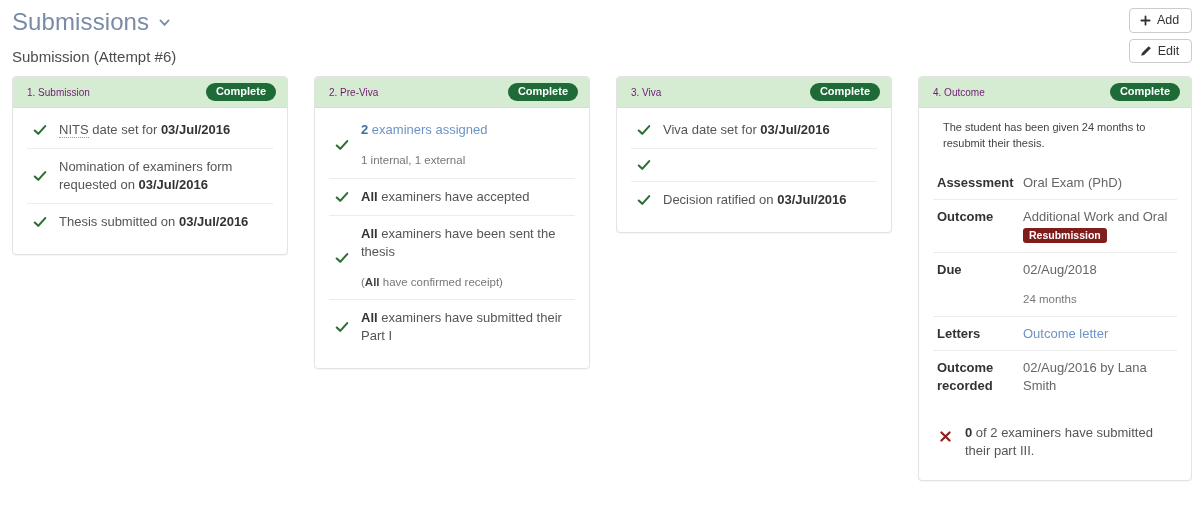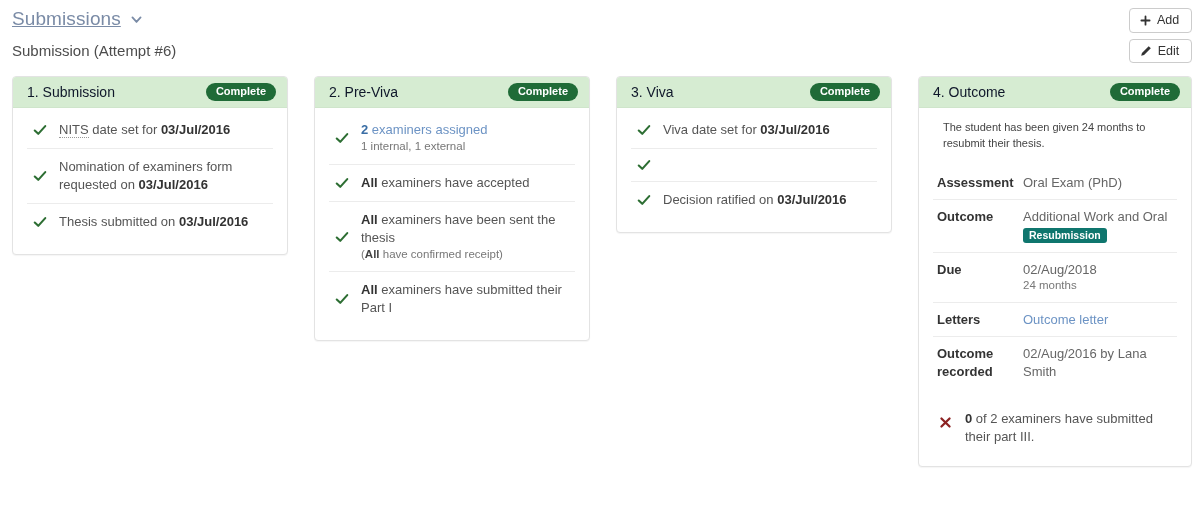--- a/index.html
+++ b/index.html
@@ -10,21 +10,21 @@
     font-family: "Liberation Sans", sans-serif;
     color: #555;
     overflow: hidden;
   }
   .page { position: relative; width: 1200px; height: 528px; }
 
   
   .page-header { position: absolute; left: 12px; top: 8px; }
   .title-row { display: flex; align-items: center; gap: 9px; }
   .page-title {
-    font-size: 19px; color: #7a8ba6; font-weight: 400; letter-spacing: .1px; text-decoration: underline;
+    font-size: 24px; color: #7a8ba6; font-weight: 400; letter-spacing: .1px;
   }
   .chevron-down { display: inline-block; color: #7a8ba6; }
   .chevron-down svg { display: block; }
   .page-subtitle {
     margin-top: 12px; font-size: 15px; color: #4c4c4c; font-weight: 400;
   }
 
   
   .top-actions {
     position: absolute; right: 8px; top: 8px;
@@ -50,21 +50,21 @@
     box-shadow: 0 1px 1px rgba(0,0,0,.045);
   }
   .card-header {
     background: #d6ecd2;
     border-bottom: 1px solid #cfe5cb;
     border-radius: 3px 3px 0 0;
     height: 31px;
     display: flex; align-items: center; justify-content: space-between;
     padding: 0 11px 0 14px;
   }
-  .card-title { font-size: 14px; color: #0f172a; }
+  .card-title { font-size: 10px; color: #701a75; }
   .badge-complete {
     background: #1f6b37; color: #fff;
     font-size: 11px; font-weight: bold;
     padding: 3px 10px 4px; border-radius: 10px;
     line-height: 1;
   }
   .card-body { padding: 4px 14px 14px 14px; }
 
   
   ul.checklist { list-style: none; margin: 0; padding: 0; }
@@ -74,40 +74,40 @@
     border-bottom: 1px solid #ececec;
     font-size: 13px; line-height: 1.38; color: #555;
   }
   ul.checklist > li:last-child { border-bottom: none; }
   .tick { color: #2d6e33; flex: 0 0 auto; width: 14px; }
   .tick svg { display: block; }
   .cross { color: #8c2222; flex: 0 0 auto; width: 14px; }
   .cross svg { display: block; }
   .item-text { flex: 1 1 auto; }
   .item-text b { color: #333; font-weight: bold; }
-  .sub { display: block; font-size: 11.5px; color: #777; margin-top: 0; }
+  .sub { display: block; font-size: 11.5px; color: #777; margin-top: 14px; }
   .sub b { color: #444; font-weight: bold; }
   .abbr { border-bottom: 1px dotted #999; }
   a.link { color: #6c93c4; text-decoration: none; }
   a.link b { color: #3a6ea5; font-weight: bold; }
 
   
   .outcome-summary {
     font-size: 11px; color: #444;
     line-height: 1.45; padding: 12px 10px 14px;
   }
   table.detail { width: 100%; border-collapse: collapse; }
   table.detail tr { border-bottom: 1px solid #ececec; }
   table.detail td {
     padding: 8px 4px; font-size: 13px; vertical-align: top; line-height: 1.35;
   }
   td.dt { font-weight: bold; color: #333; width: 86px; white-space: normal; }
   td.dd { color: #666; }
   .badge-warn {
-    background: #0f766e; color: #fff; font-size: 10.5px; font-weight: bold;
+    background: #7f1d1d; color: #fff; font-size: 10.5px; font-weight: bold;
     padding: 2px 6px 3px; border-radius: 3px; white-space: nowrap;
     display: inline-block; line-height: 1;
   }
   .footnote {
     display: flex; gap: 12px; align-items: flex-start;
     padding: 22px 2px 6px 6px; font-size: 13px; line-height: 1.38; color: #555;
   }
   .footnote .cross { margin-top: 6px; }
   .footnote b { color: #333; font-weight: bold; }
 </style>

